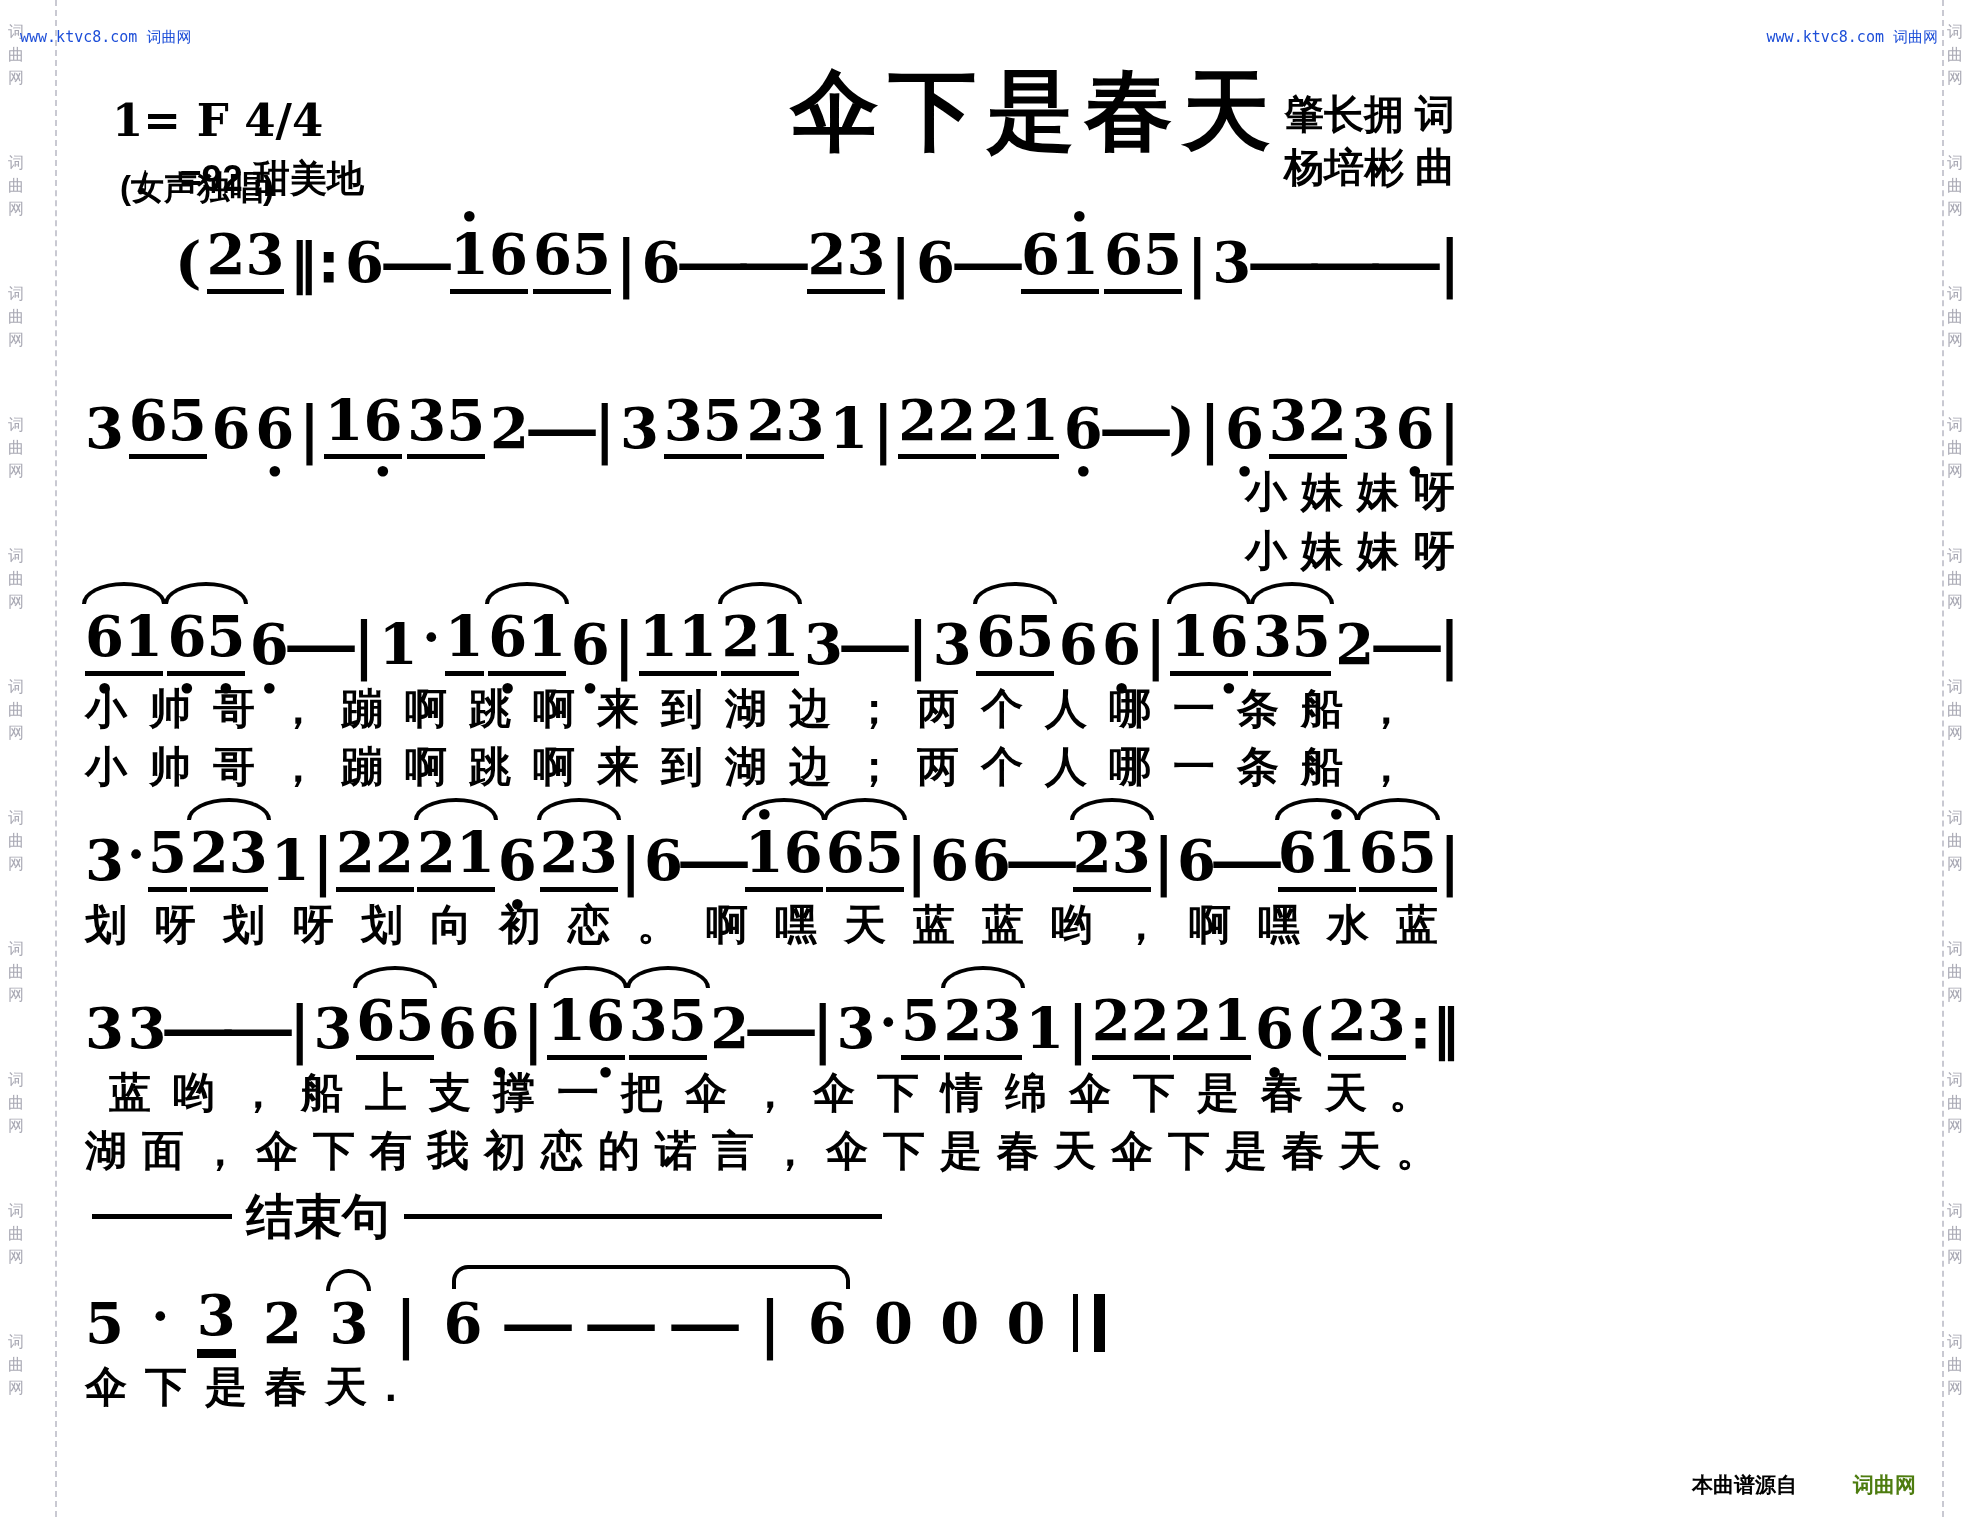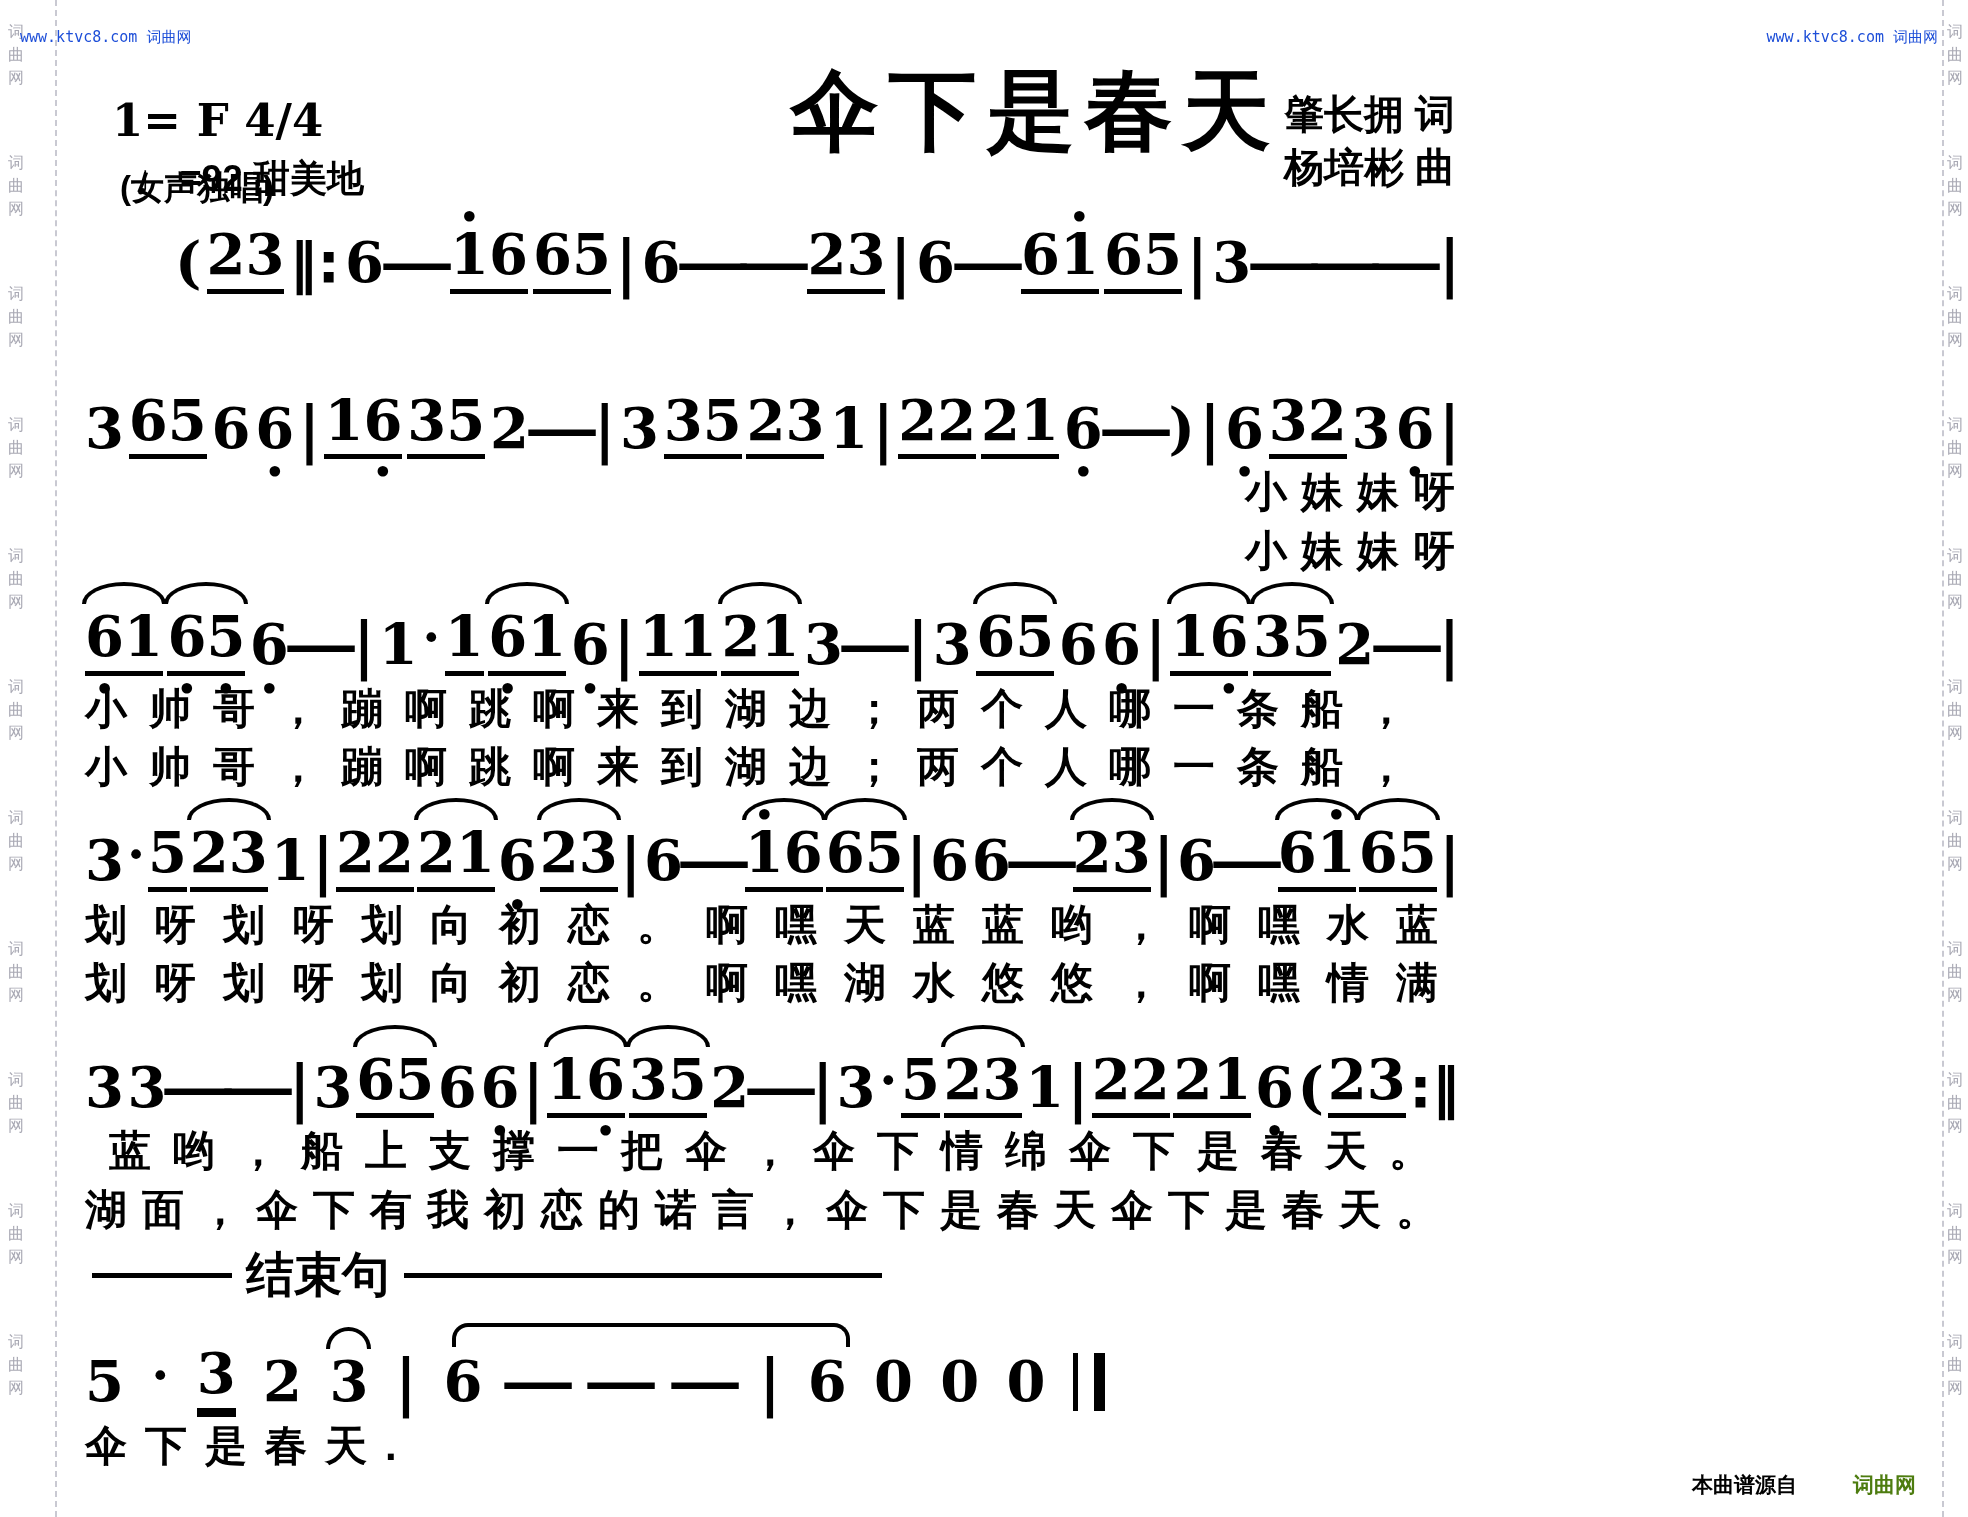--- a/index.html
+++ b/index.html
@@ -308,21 +308,20 @@
           <span class="tok dash"><span class="ch">—</span></span>
           <span class="tok u1 arc"><span class="ch">2</span><span class="ch">3</span></span>
           <span class="tok bar"><span class="ch">|</span></span>
           <span class="tok"><span class="ch">6</span></span>
           <span class="tok dash"><span class="ch">—</span></span>
           <span class="tok u1 arc"><span class="ch">6</span><span class="ch">1<span class="da">•</span></span></span>
           <span class="tok u1 arc"><span class="ch">6</span><span class="ch">5</span></span>
           <span class="tok bar"><span class="ch">|</span></span>
         </div>
         <div class="lyr" style="margin-left: 85px; letter-spacing: 27px;">划呀划呀划向初恋。啊嘿天蓝蓝哟，啊嘿水蓝</div>
-        <div class="lyr" style="margin-left: 85px; letter-spacing: 27px;">划呀划呀划向初恋。啊嘿湖水悠悠，啊嘿情满</div>
       </div>
       <div class="system" style="margin-top: 10px;">
         <div class="noterow">
           <span class="tok"><span class="ch">3</span></span>
           <span class="tok"><span class="ch">3</span></span>
           <span class="tok dash"><span class="ch">—</span></span>
           <span class="tok dash"><span class="ch">—</span></span>
           <span class="tok bar"><span class="ch">|</span></span>
           <span class="tok"><span class="ch">3</span></span>
           <span class="tok u1 arc"><span class="ch">6</span><span class="ch">5</span></span>

